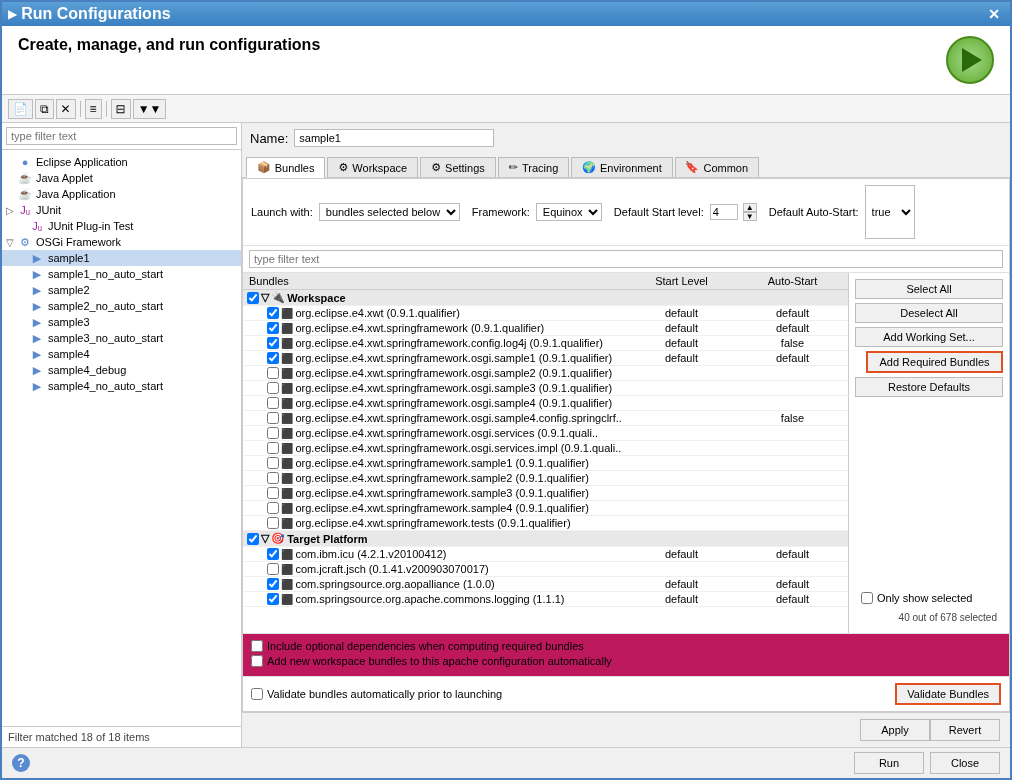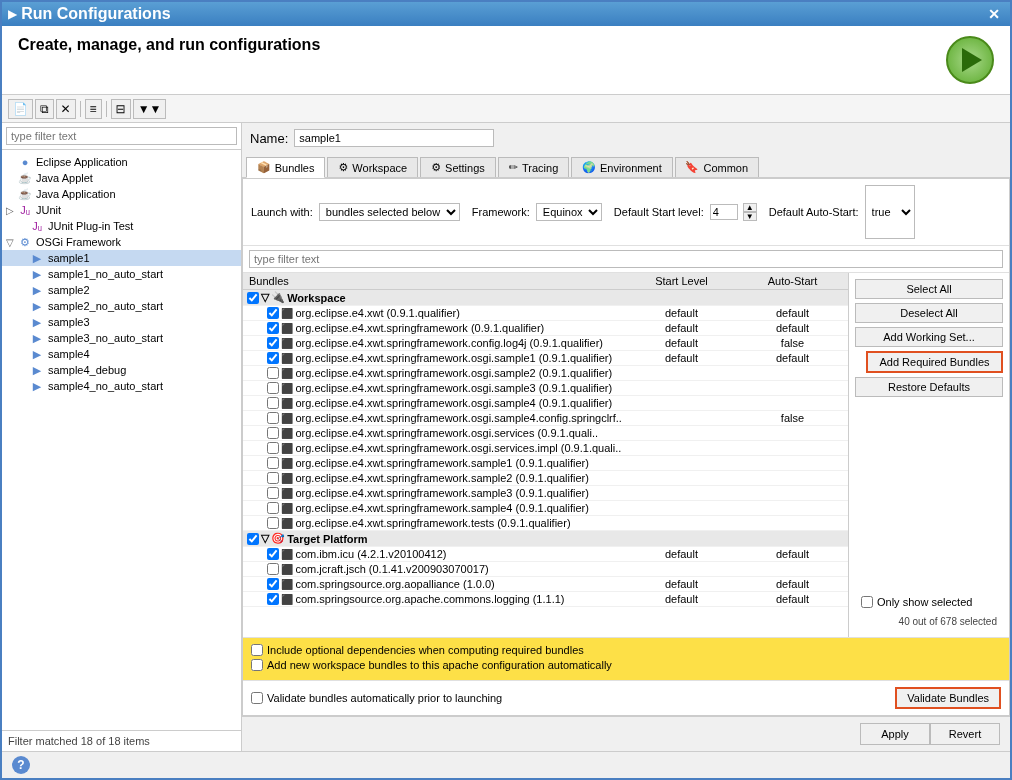--- a/index.html
+++ b/index.html
@@ -72,21 +72,21 @@
     .group-row { background: #e8e8e8; }
     .group-header { display: flex; align-items: center; gap: 2px; font-weight: bold; }
     .cb { width: 12px; height: 12px; }
 
     .action-btn { background: #f0f0f0; border: 1px solid #bbb; padding: 3px 6px; cursor: pointer; font-size: 11px; text-align: center; }
     .action-btn.highlighted { border: 2px solid #e05020; margin-left: 11px; }
 
     .only-show-row { display: flex; align-items: center; gap: 4px; padding: 4px 6px; }
     .selected-count { font-size: 10px; color: #444; padding: 0 6px 4px 6px; text-align: right; }
 
-    .bottom-checkboxes { padding: 6px 8px; border-top: 1px solid #e0e0e0; background: #fde047; }
+    .bottom-checkboxes { padding: 6px 8px; border-top: 1px solid #e0e0e0; background: #be185d; }
     .checkbox-row { display: flex; align-items: center; gap: 4px; margin-bottom: 3px; }
 
     .validate-row { padding: 6px 8px; display: flex; align-items: center; justify-content: space-between; border-top: 1px solid #e0e0e0; }
     .validate-checkbox-row { display: flex; align-items: center; gap: 4px; }
     .validate-btn { background: #f0f0f0; border: 2px solid #e05020; padding: 3px 10px; cursor: pointer; font-size: 11px; }
 
     .bottom-bar { display: flex; align-items: center; justify-content: flex-end; gap: 0; padding: 6px 10px; border-top: 1px solid #ccc; background: #f0f0f0; }
     .bottom-btn { background: #f0f0f0; border: 1px solid #bbb; padding: 4px 16px; cursor: pointer; font-size: 11px; min-width: 70px; }
 
     .window-bottom { display: flex; align-items: center; justify-content: space-between; padding: 4px 10px; background: #f0f0f0; border-top: 1px solid #ccc; }
@@ -585,14 +585,18 @@
 
       <div class="bottom-bar">
         <button class="bottom-btn">Apply</button>
         <button class="bottom-btn">Revert</button>
       </div>
     </div>
   </div>
 
   <div class="window-bottom">
     <div class="help-icon">?</div>
+    <div style="display:flex;gap:6px;">
+      <button class="bottom-btn">Run</button>
+      <button class="bottom-btn">Close</button>
+    </div>
   </div>
 </div>
 
 </body></html>

